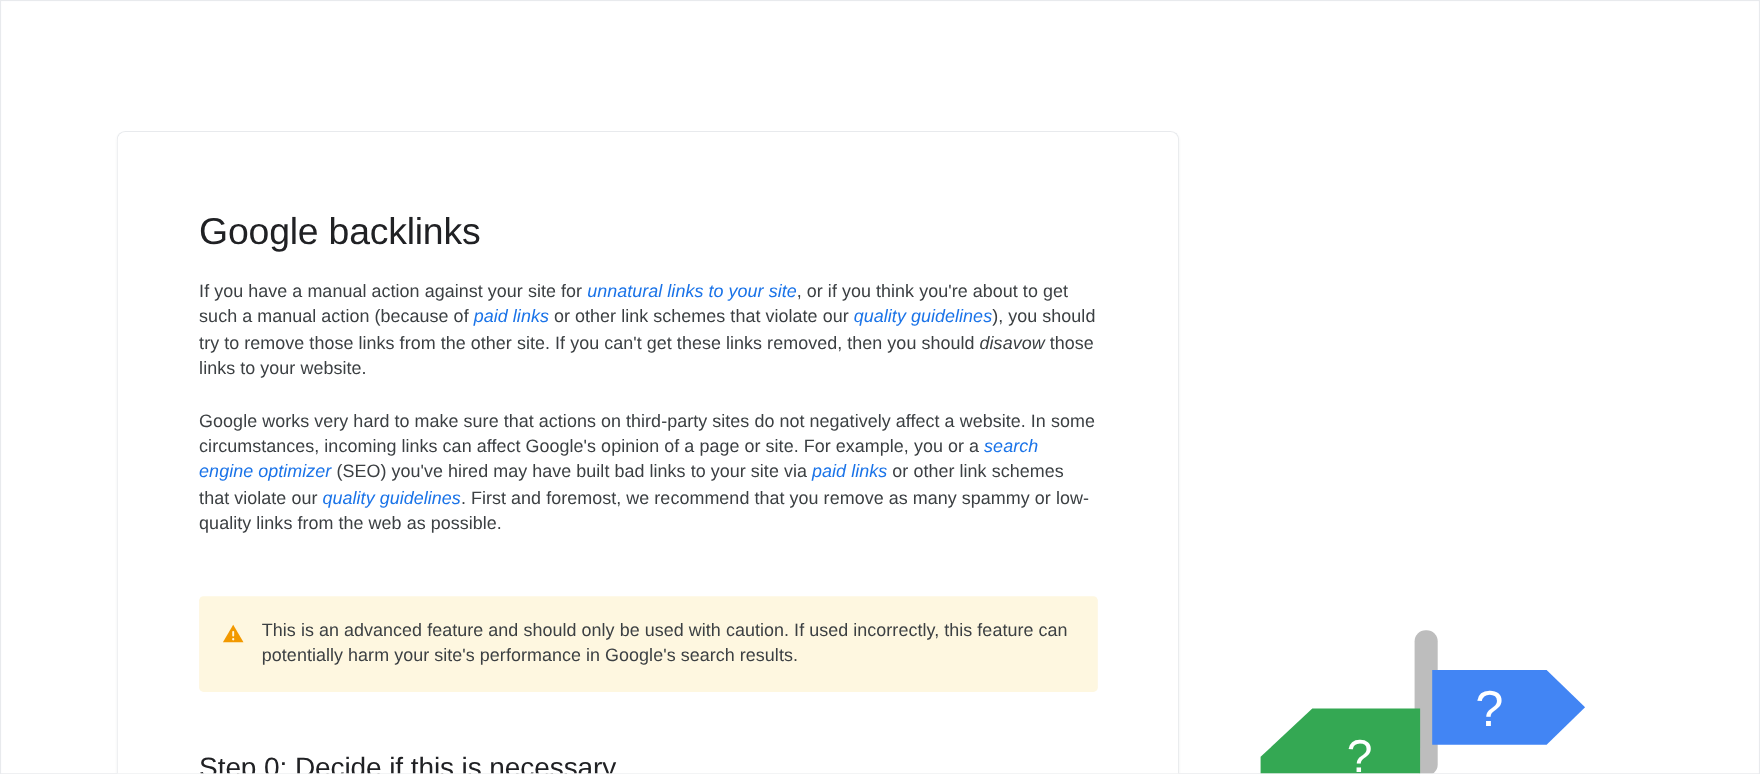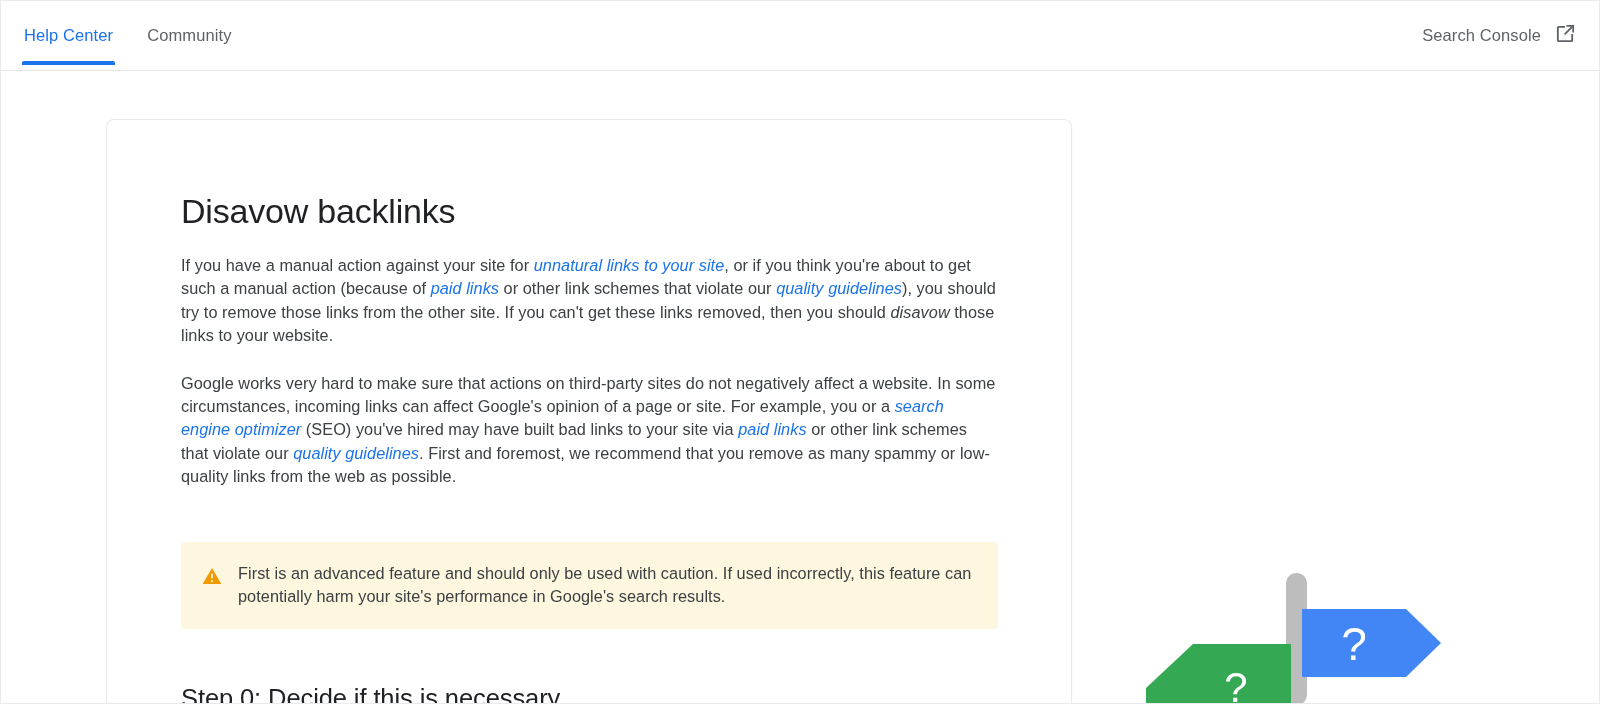--- a/index.html
+++ b/index.html
@@ -164,61 +164,39 @@
     width: 320px;
     height: 139px;
     pointer-events: none;
   }
 </style>
 </head>
 <body>
 
 <div class="page">
 
-  <div class="header">
-
-    <div class="tabs">
-      <div class="tab active">
-        <span>Help Center</span>
-      </div>
-      <div class="tab">
-        <span>Community</span>
-      </div>
-    </div>
-
-    <div class="console-link">
-      <span>Search Console</span>
-      <span class="ext-icon">
-        <svg width="23" height="23" viewBox="0 0 24 24" fill="none" stroke="#5f6368" stroke-width="1.9" stroke-linecap="square">
-          <path d="M19 13.5V19.2A0.8 0.8 0 0 1 18.2 20H4.8A0.8 0.8 0 0 1 4 19.2V5.8A0.8 0.8 0 0 1 4.8 5H10.5"></path>
-          <path d="M14 4h6v6"></path>
-          <path d="M20 4l-8.2 8.2"></path>
-        </svg>
-      </span>
-    </div>
-  </div>
 
   <div class="card">
     <div class="card-inner">
 
-      <h1 class="title">Disavow backlinks</h1>
+      <h1 class="title">Google backlinks</h1>
 
       <p class="body"><span>If you have a manual action against your site for </span><a class="link">unnatural links to your site</a><span>, or if you think you're about to get such a manual action (because of </span><a class="link">paid links</a><span> or other link schemes that violate our </span><a class="link">quality guidelines</a><span>), you should try to remove those links from the other site. If you can't get these links removed, then you should </span><em class="ital">disavow</em><span> those links to your website.</span></p>
 
       <p class="body"><span>Google works very hard to make sure that actions on third-party sites do not negatively affect a website. In some circumstances, incoming links can affect Google's opinion of a page or site. For example, you or a </span><a class="link">search engine optimizer</a><span> (SEO) you've hired may have built bad links to your site via </span><a class="link">paid links</a><span> or other link schemes that violate our </span><a class="link">quality guidelines</a><span>. First and foremost, we recommend that you remove as many spammy or low-quality links from the web as possible.</span></p>
 
       <div class="callout">
         <span class="warn-icon">
           <svg width="22" height="22" viewBox="0 0 24 24">
             <path d="M12 3.2 L22.2 20.6 H1.8 Z" fill="#f29900"></path>
             <rect x="11.05" y="9.3" width="1.9" height="5.6" rx="0.9" fill="#fef7e0"></rect>
             <circle cx="12" cy="17.6" r="1.12" fill="#fef7e0"></circle>
           </svg>
         </span>
-        <div class="callout-text">First is an advanced feature and should only be used with caution. If used incorrectly, this feature can potentially harm your site's performance in Google's search results.</div>
+        <div class="callout-text">This is an advanced feature and should only be used with caution. If used incorrectly, this feature can potentially harm your site's performance in Google's search results.</div>
       </div>
 
       <h2 class="step">Step 0: Decide if this is necessary</h2>
 
     </div>
   </div>
 
   <div class="signpost">
     <svg width="320" height="139" viewBox="0 0 320 139">
 

